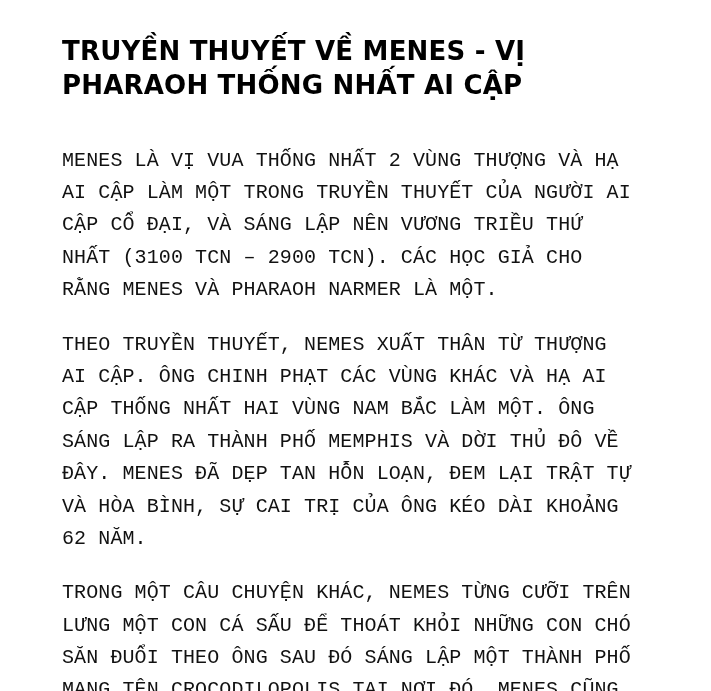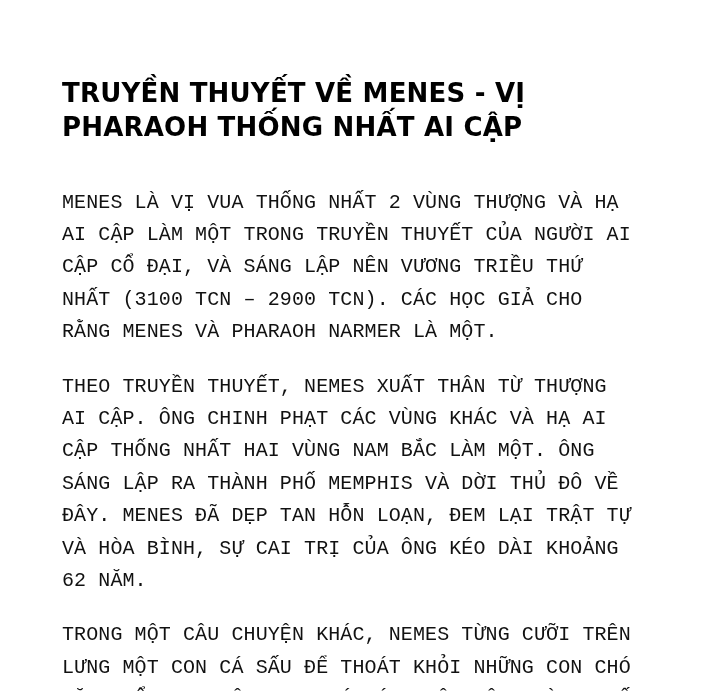--- a/index.html
+++ b/index.html
@@ -12,21 +12,21 @@
     background: #ffffff;
     font-family: "Liberation Sans", sans-serif;
     color: #111111;
     overflow: hidden;
   }
   .page {
     position: relative;
     width: 711px;
     height: 691px;
     box-sizing: border-box;
-    padding: 76px 60px 20px 62px;
+    padding: 34px 60px 20px 62px;
   }
   .doc-title {
     font-family: "DejaVu Sans", sans-serif;
     font-size: 26px;
     line-height: 1.32;
     font-weight: 700;
     letter-spacing: 0.2px;
     color: #000000;
     margin: 0 0 42px 0;
     text-transform: uppercase;

